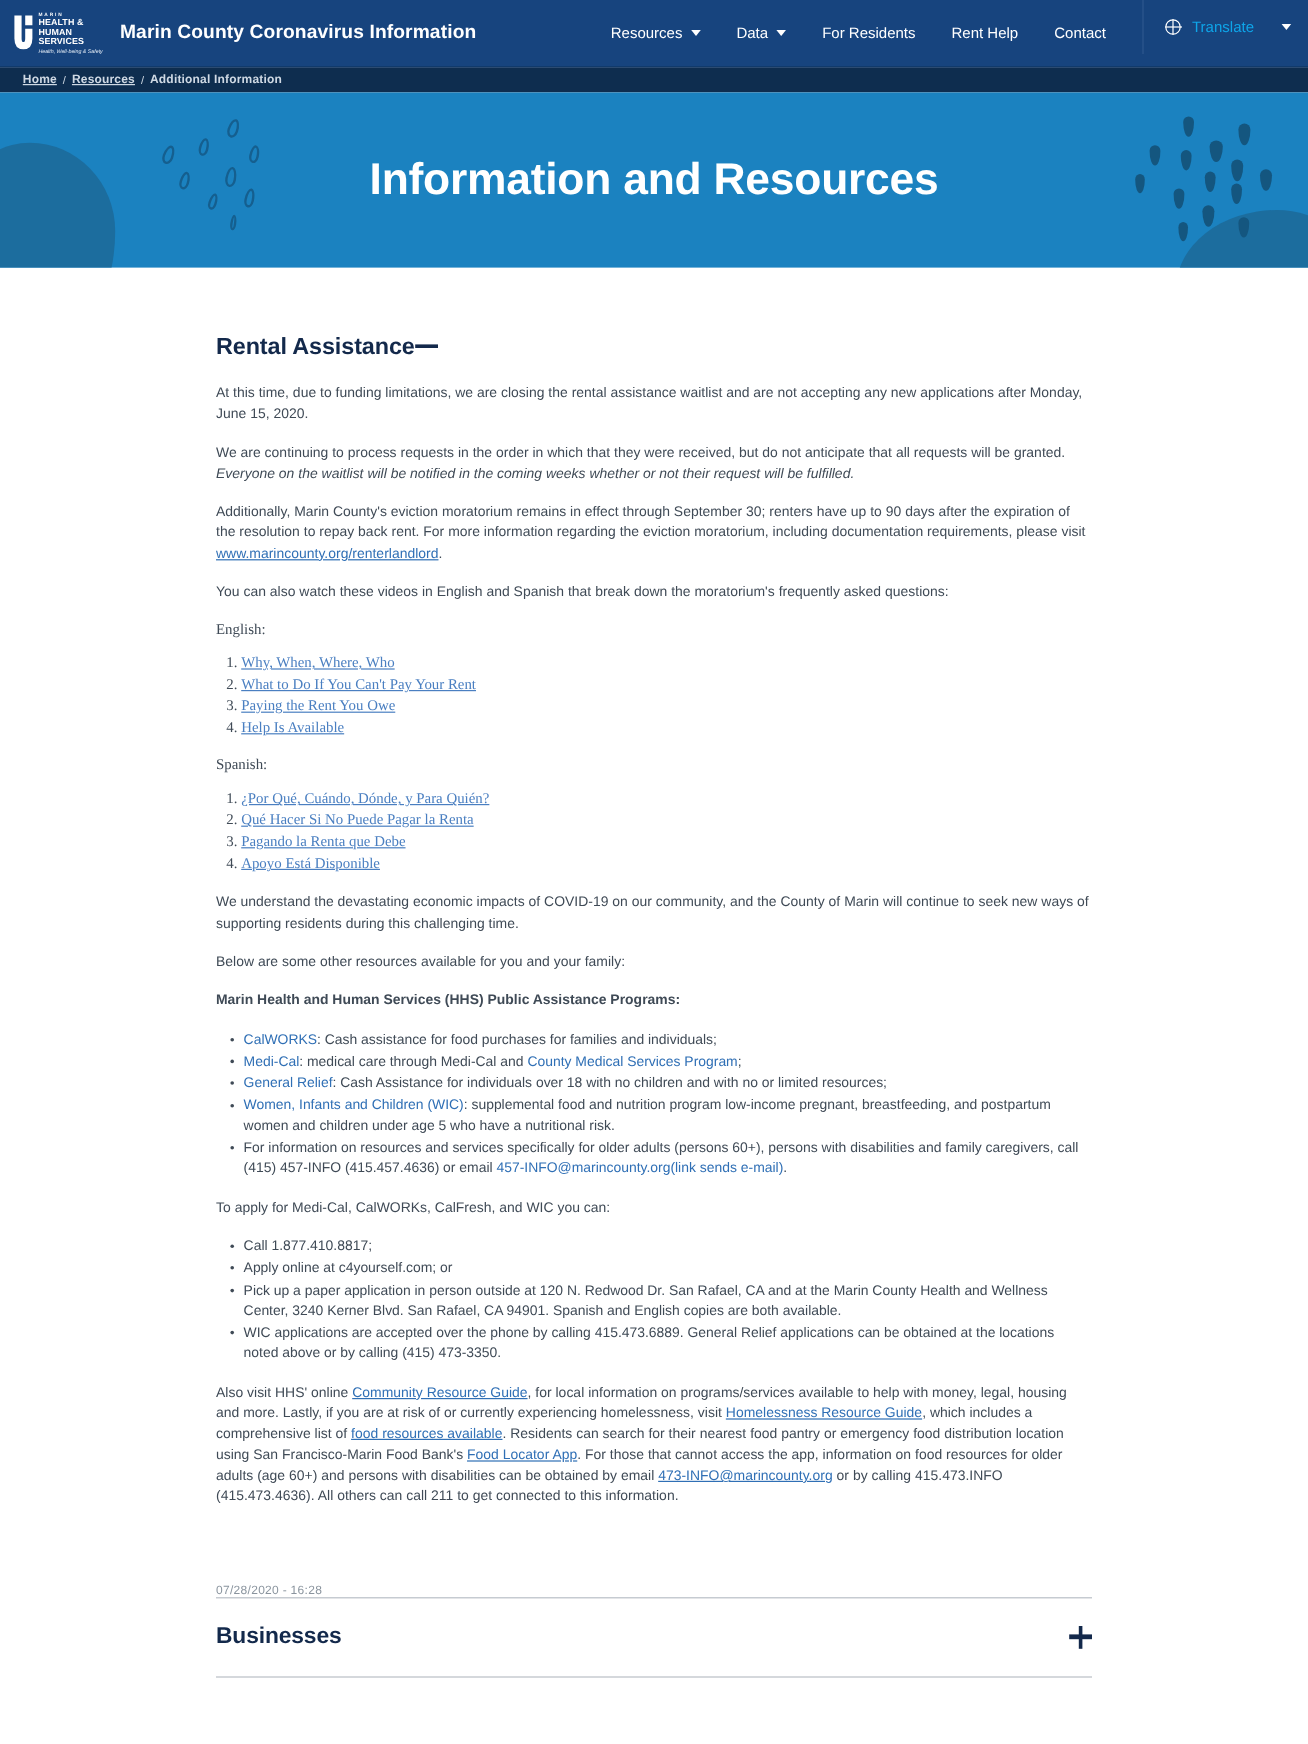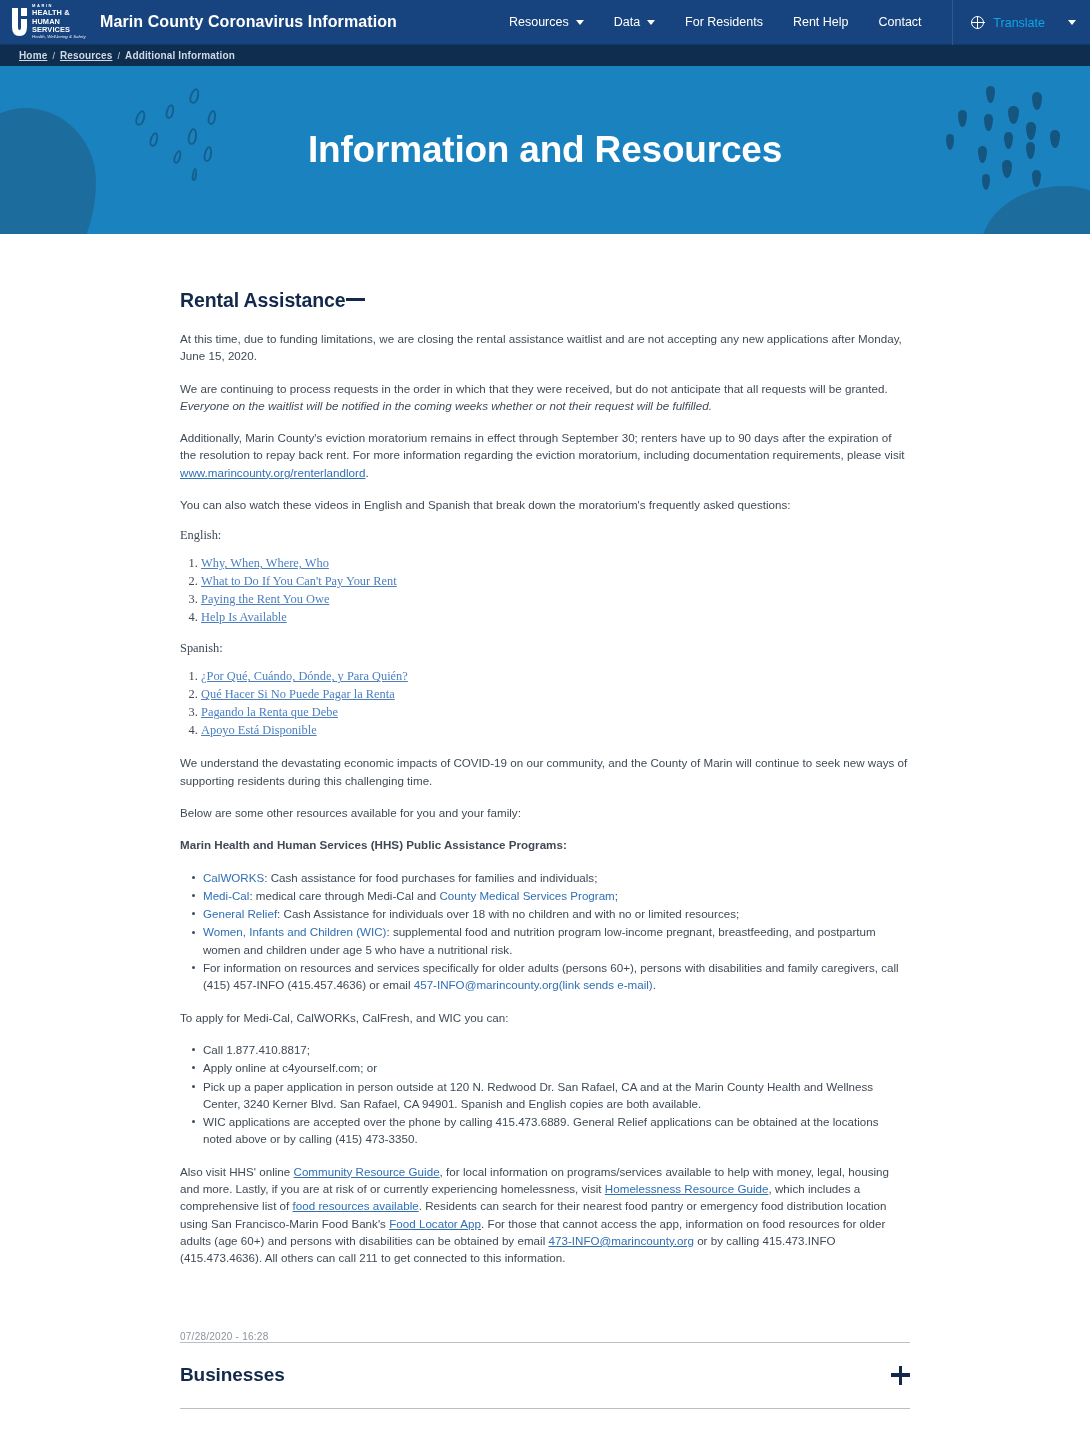--- a/index.html
+++ b/index.html
@@ -6,21 +6,21 @@
   html, body {
     width: 1090px;
     background: #ffffff;
     font-family: "Liberation Sans", sans-serif;
     -webkit-font-smoothing: antialiased;
   }
   body { width: 1090px; overflow-x: hidden; }
 
   
   .topbar {
-    height: 45px;
+    height: 56px;
     background: #17447e;
     display: flex;
     align-items: center;
     position: relative;
     border-bottom: 1px solid #113a6b;
   }
   .brand-block {
     display: flex;
     align-items: center;
     padding-left: 10px;
@@ -155,21 +155,21 @@
     color: #cfd9e4;
     font-size: 10px;
     font-weight: 600;
     letter-spacing: .15px;
   }
   .crumb.link { text-decoration: underline; cursor: pointer; }
   .crumb-sep { color: #cfd9e4; font-size: 9.2px; margin: 0 5px; }
 
   
   .hero {
-    height: 168px;
+    height: 146px;
     background: #1b82c0;
     position: relative;
     overflow: hidden;
     display: flex;
     align-items: center;
     justify-content: center;
   }
   .hero h1 {
     color: #ffffff;
     font-size: 37px;

